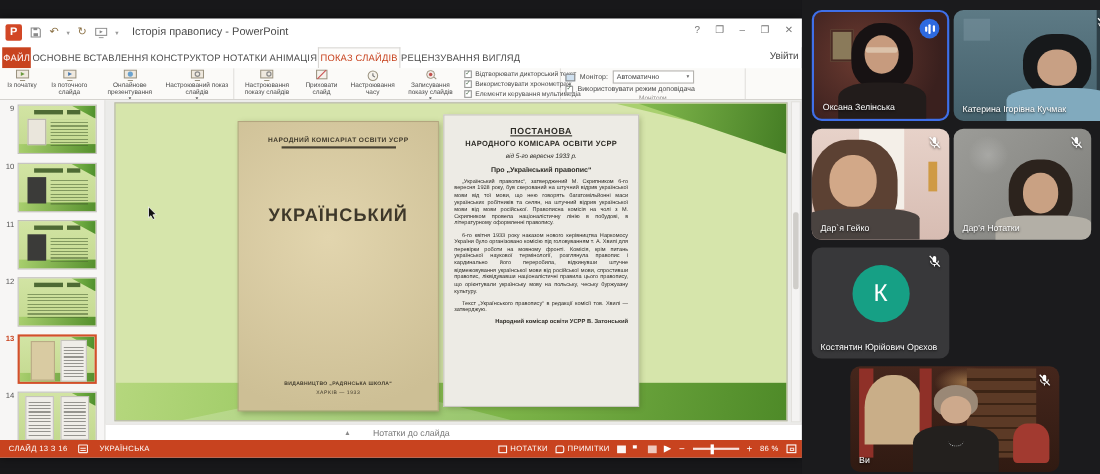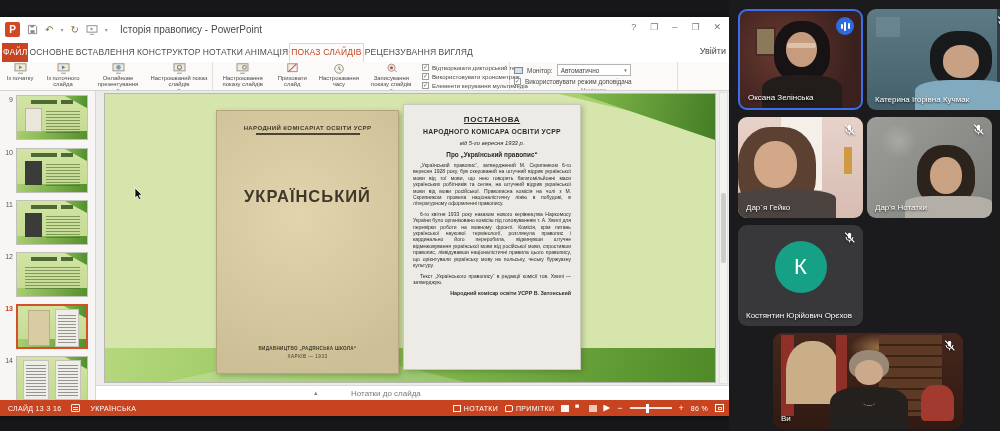--- a/index.html
+++ b/index.html
@@ -112,21 +112,21 @@
   .d-sub { text-align:center; font-size:6.8px; font-weight:bold; margin-top:4px; letter-spacing:.3px; }
   .d-date { text-align:center; font-size:5.8px; font-style:italic; margin-top:5px; }
   .d-subject { text-align:center; font-size:6.4px; font-weight:bold; margin-top:5px; }
   .d-p { font-size:5.05px; line-height:1.27; text-align:justify; text-indent:7px; margin-top:4px; }
   .d-sig { font-size:5.3px; text-align:right; margin-top:5px; font-weight:bold; }
 
   .cursor-arrow { position:absolute; left:38px; top:96px; }
 
   .notes { position:absolute; left:96px; top:368px; right:0; height:15px; background:#fff; border-top:1px solid #dcdad6; }
   .notes-collapse { position:absolute; left:218px; top:3px; font-size:7px; color:#8a8a8a; }
-  .notes-label { position:absolute; left:255px; top:3px; font-size:8px; color:#7a7a7a; }
+  .notes-label { position:absolute; left:243px; top:3px; font-size:8px; color:#7a7a7a; }
 
   
   .status { position:absolute; left:0; top:383px; width:100%; height:16px; background:#c8431f; color:#fff;
             font-size:7px; display:flex; align-items:center; }
   .status-left { display:flex; align-items:center; gap:10px; padding-left:8px; letter-spacing:.3px; }
   .proof-icon { width:9px; height:8px; border:1px solid #fff; border-radius:1px; position:relative; opacity:.9; }
   .proof-icon::after { content:""; position:absolute; left:1px; top:2px; width:5px; height:1px; background:#fff; box-shadow:0 2px 0 #fff; }
   .status-right { position:absolute; right:5px; display:flex; align-items:center; gap:7px; }
   .sb-item { display:flex; align-items:center; gap:3px; letter-spacing:.3px; }
   .sb-ic { width:8px; height:7px; border:1px solid #fff; opacity:.95; }

